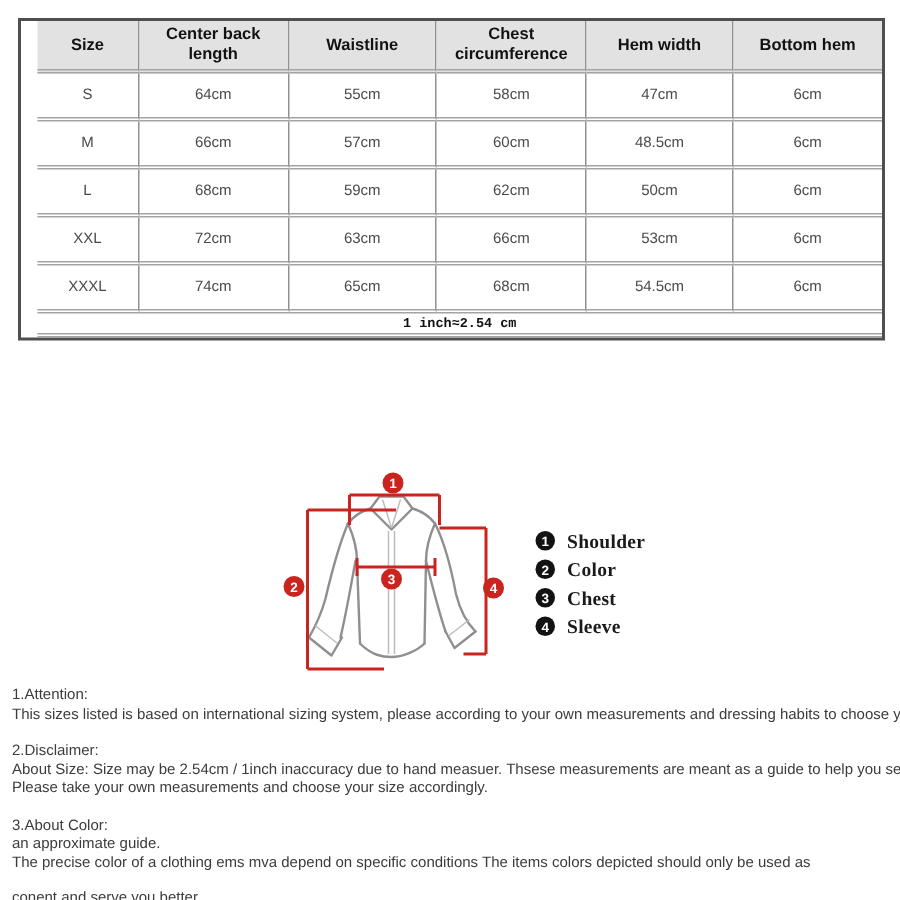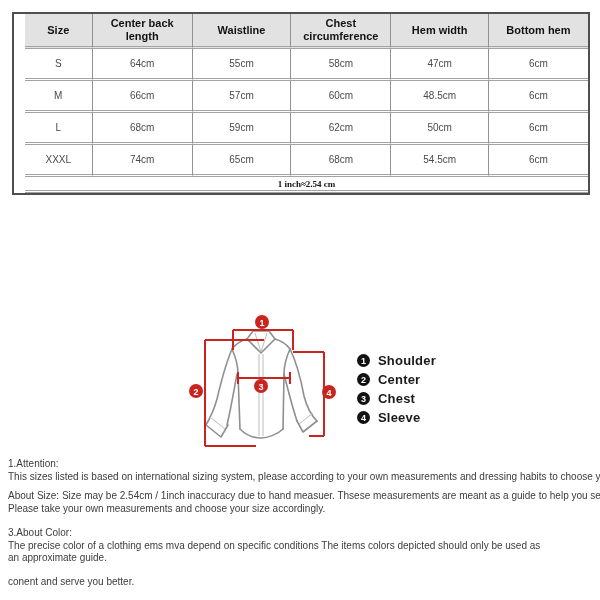--- a/index.html
+++ b/index.html
@@ -14,33 +14,33 @@
     border-right:1px solid #919191;border-bottom:3px double #a3a3a3;
     overflow:hidden;
   }
   table.size-chart th:last-child, table.size-chart td:last-child{border-right:none;}
   table.size-chart th{
     background:#e2e2e2;font-size:11px;font-weight:bold;color:#121212;
     height:32px;line-height:13px;padding:0 6px;
   }
   table.size-chart td{height:29px;font-size:10px;color:#4a4a4a;padding:0 4px;}
   table.size-chart tr.fn-row td{
-    font-family:Liberation Serif, serif;font-weight:bold;font-size:9px;color:#131313;
+    font-family:Liberation Mono, monospace;font-weight:bold;font-size:9px;color:#131313;
     height:13px;border-right:none;
   }
   table.size-chart tr.fn-row.last td{border-bottom:none;height:14px;}
 
   
   .diagram{position:absolute;left:185px;top:306px;width:165px;height:148px;}
   .legend{position:absolute;left:357px;top:351px;}
   .legend-item{display:flex;align-items:center;height:19px;}
   .lnum{display:inline-flex;align-items:center;justify-content:center;
     width:13px;height:13px;border-radius:50%;background:#121212;color:#fff;
     font-size:9px;font-weight:bold;margin-right:8px;flex:0 0 13px;}
-  .llabel{font-size:13px;font-weight:600;color:#1a1a1a;letter-spacing:.2px;}
+  .llabel{font-size:13px;font-weight:600;color:#1a1a1a;letter-spacing:.2px;font-family:Liberation Serif, serif;}
 
   
   .notes{position:absolute;left:8px;top:446px;width:586px;font-size:10px;
     color:#3c3c3c;line-height:12.5px;}
   .note{margin-bottom:7px;}
   .note-title{white-space:nowrap;margin-top:12px;}
   .note-line{white-space:nowrap;}
   .note.last{margin-top:11px;}
 </style>
 </head>
@@ -84,20 +84,28 @@
           <td>60cm</td>
           <td>48.5cm</td>
           <td>6cm</td>
         </tr>
         <tr>
           <td>L</td>
           <td>68cm</td>
           <td>59cm</td>
           <td>62cm</td>
           <td>50cm</td>
+          <td>6cm</td>
+        </tr>
+        <tr>
+          <td>XXL</td>
+          <td>72cm</td>
+          <td>63cm</td>
+          <td>66cm</td>
+          <td>53cm</td>
           <td>6cm</td>
         </tr>
         <tr>
           <td>XXXL</td>
           <td>74cm</td>
           <td>65cm</td>
           <td>68cm</td>
           <td>54.5cm</td>
           <td>6cm</td>
         </tr>
@@ -164,44 +172,45 @@
     </svg>
   </div>
 
   <div class="legend">
     <div class="legend-item">
       <span class="lnum">1</span>
       <span class="llabel">Shoulder</span>
     </div>
     <div class="legend-item">
       <span class="lnum">2</span>
-      <span class="llabel">Center</span>
+      <span class="llabel">Color</span>
     </div>
     <div class="legend-item">
       <span class="lnum">3</span>
       <span class="llabel">Chest</span>
     </div>
     <div class="legend-item">
       <span class="lnum">4</span>
       <span class="llabel">Sleeve</span>
     </div>
   </div>
 
   <div class="notes">
     <div class="note">
       <div class="note-title">1.Attention:</div>
       <div class="note-line">This sizes listed is based on international sizing system, please according to your own measurements and dressing habits to choose your suitable size.</div>
     </div>
     <div class="note">
+      <div class="note-title">2.Disclaimer:</div>
       <div class="note-line">About Size: Size may be 2.54cm / 1inch inaccuracy due to hand measuer. Thsese measurements are meant as a guide to help you select the correct size.</div>
       <div class="note-line">Please take your own measurements and choose your size accordingly.</div>
     </div>
     <div class="note">
       <div class="note-title">3.About Color:</div>
+      <div class="note-line">an approximate guide.</div>
       <div class="note-line">The precise color of a clothing ems mva depend on specific conditions The items colors depicted should only be used as</div>
-      <div class="note-line">an approximate guide.</div>
     </div>
     <div class="note last">
       <div class="note-line">conent and serve you better.</div>
     </div>
   </div>
 
 </div>
 
 </body></html>

